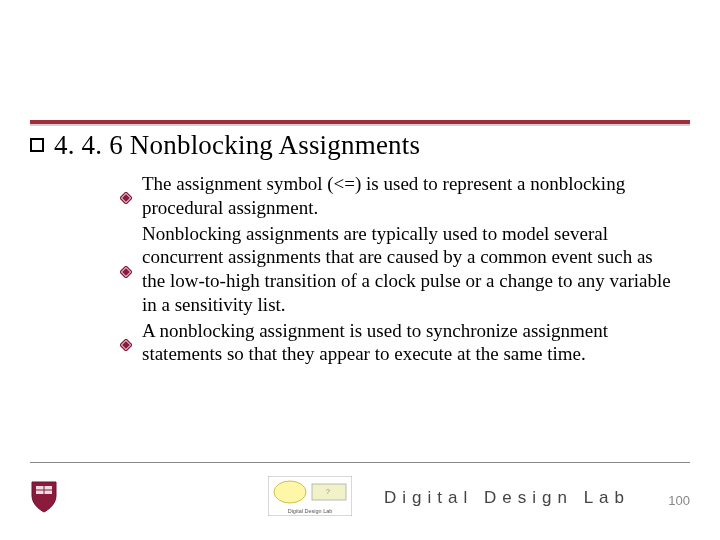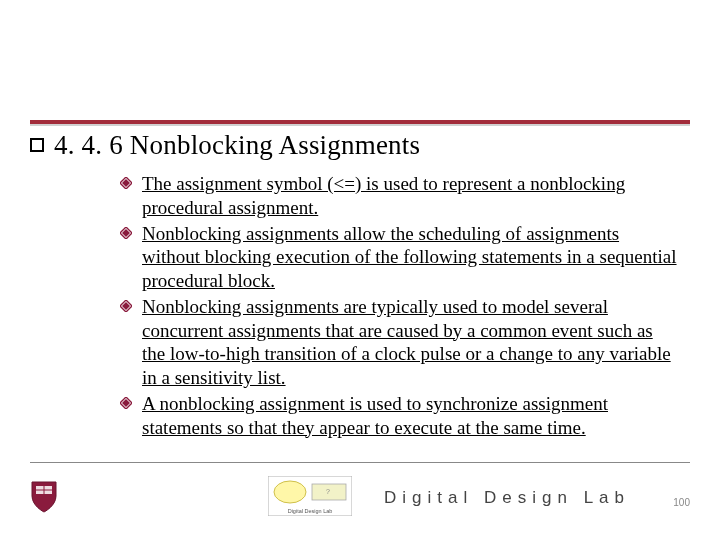--- a/index.html
+++ b/index.html
@@ -49,23 +49,22 @@
     letter-spacing: 0.2px;
   }
   .content {
     position: absolute;
     top: 172px;
     left: 120px;
     right: 40px;
   }
   .bullet-item {
     display: flex;
-    align-items: flex-start;
+    align-items: center;
     margin-bottom: 2px;
-    text-decoration: underline;
   }
   .diamond-icon {
     flex: 0 0 auto;
     width: 12px;
     height: 12px;
     margin-top: 5px;
     margin-right: 10px;
   }
   .diamond-icon svg { display: block; }
   .bullet-text {
@@ -109,21 +108,21 @@
     font-family: Arial, sans-serif;
     font-size: 17px;
     letter-spacing: 6px;
     color: #444;
   }
   .page-num {
     position: absolute;
     right: 30px;
     bottom: 14px;
     font-family: Arial, sans-serif;
-    font-size: 10px;
+    font-size: 13px;
     color: #888;
   }
 </style>
 </head>
 <body>
 
 <div class="slide">
 
   <div class="header-line"></div>
 
@@ -137,29 +136,20 @@
     <div class="bullet-item">
       <span class="diamond-icon">
         <svg viewBox="0 0 12 12" width="12" height="12">
           <polygon points="6,0 12,6 6,12 0,6" fill="none" stroke="#8a1b3d" stroke-width="1.4"></polygon>
           <polygon points="6,2 10,6 6,10 2,6" fill="#8a1b3d"></polygon>
         </svg>
       </span>
       <span class="bullet-text">The assignment symbol (&lt;=) is used to represent a nonblocking procedural assignment.</span>
     </div>
 
-    <div class="bullet-item">
-      <span class="diamond-icon">
-        <svg viewBox="0 0 12 12" width="12" height="12">
-          <polygon points="6,0 12,6 6,12 0,6" fill="none" stroke="#8a1b3d" stroke-width="1.4"></polygon>
-          <polygon points="6,2 10,6 6,10 2,6" fill="#8a1b3d"></polygon>
-        </svg>
-      </span>
-      <span class="bullet-text">Nonblocking assignments allow the scheduling of assignments without blocking execution of the following statements in a sequential procedural block.</span>
-    </div>
 
     <div class="bullet-item">
       <span class="diamond-icon">
         <svg viewBox="0 0 12 12" width="12" height="12">
           <polygon points="6,0 12,6 6,12 0,6" fill="none" stroke="#8a1b3d" stroke-width="1.4"></polygon>
           <polygon points="6,2 10,6 6,10 2,6" fill="#8a1b3d"></polygon>
         </svg>
       </span>
       <span class="bullet-text">Nonblocking assignments are typically used to model several concurrent assignments that are caused by a common event such as the low-to-high transition of a clock pulse or a change to any variable in a sensitivity list.</span>
     </div>

